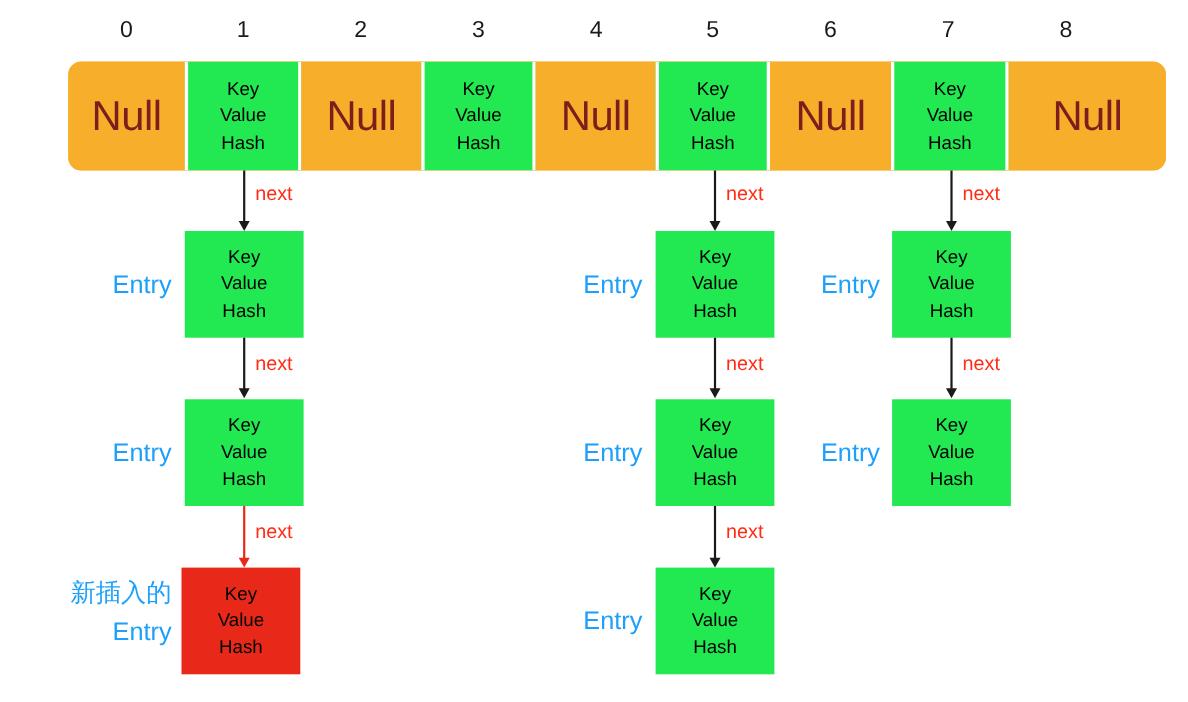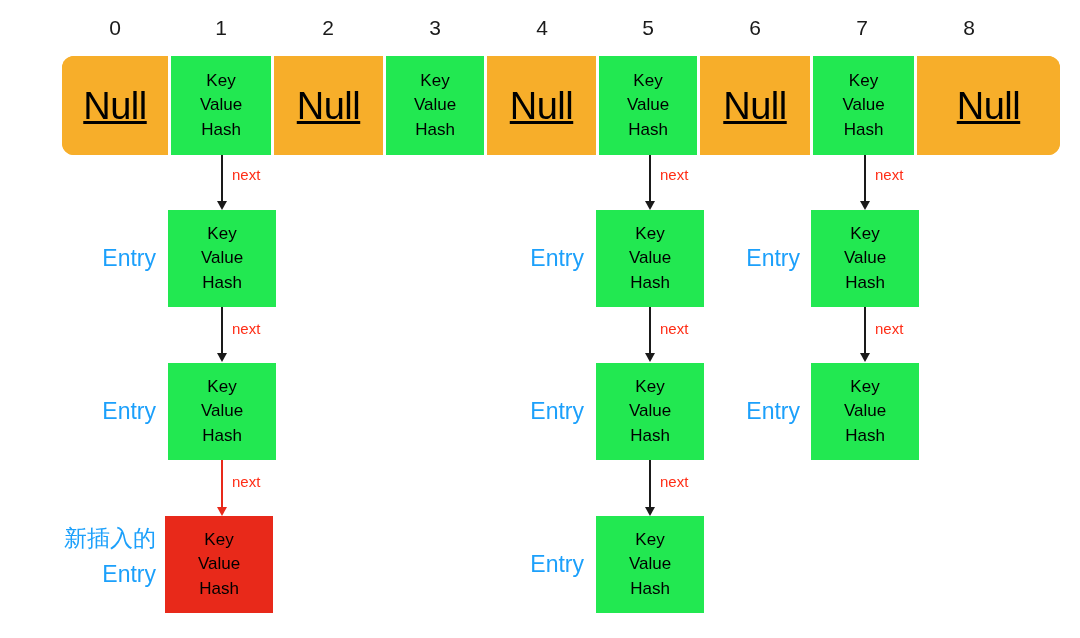--- a/index.html
+++ b/index.html
@@ -54,24 +54,23 @@
   .bucket-cell.null {
     background: #F7AE2A;
   }
   .bucket-cell.filled {
     background: #22E851;
     border-left: 3px solid #ffffff;
     border-right: 3px solid #ffffff;
   }
   .null-text {
     font-size: 38px;
-    color: #000000;
+    color: #7f1d1d;
     line-height: 1;
     letter-spacing: -0.5px;
-    text-decoration: underline;
   }
 
   
   .node {
     position: absolute;
     width: 108px;
     height: 97px;
     display: flex;
     flex-direction: column;
     align-items: center;
@@ -119,21 +118,21 @@
     border-left: 5px solid transparent;
     border-right: 5px solid transparent;
   }
   .arrow.black .shaft { background: #1a1a1a; }
   .arrow.black .head  { border-top: 9px solid #1a1a1a; }
   .arrow.red .shaft   { background: #E8291A; }
   .arrow.red .head    { border-top: 9px solid #E8291A; }
 
   .next-label {
     position: absolute;
-    font-size: 15px;
+    font-size: 18px;
     color: #FF2D16;
     line-height: 1;
     white-space: nowrap;
   }
 
   
   .entry-label {
     position: absolute;
     font-size: 23px;
     color: #1CA0FB;

